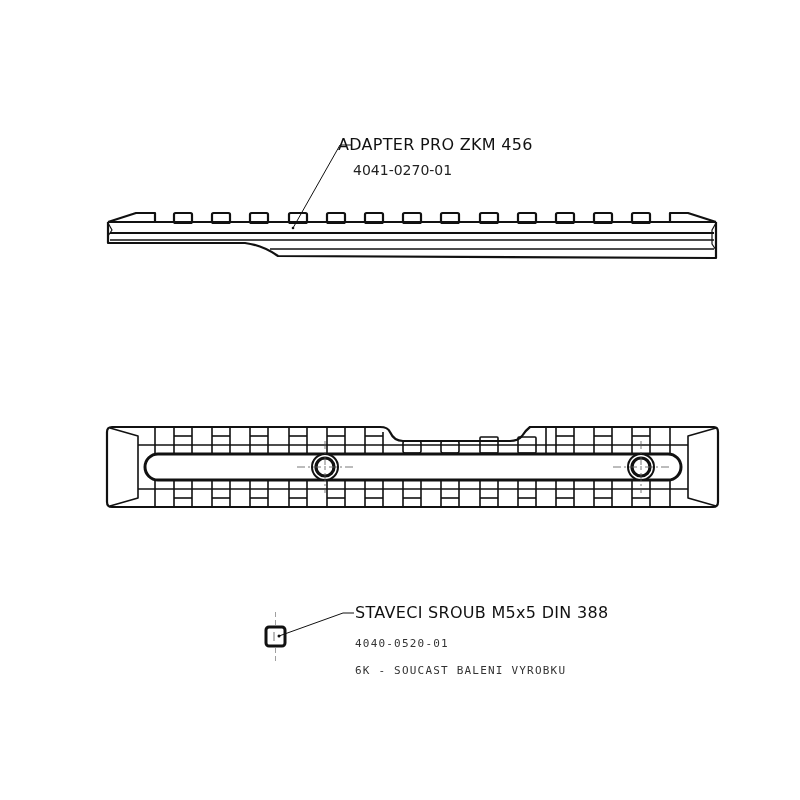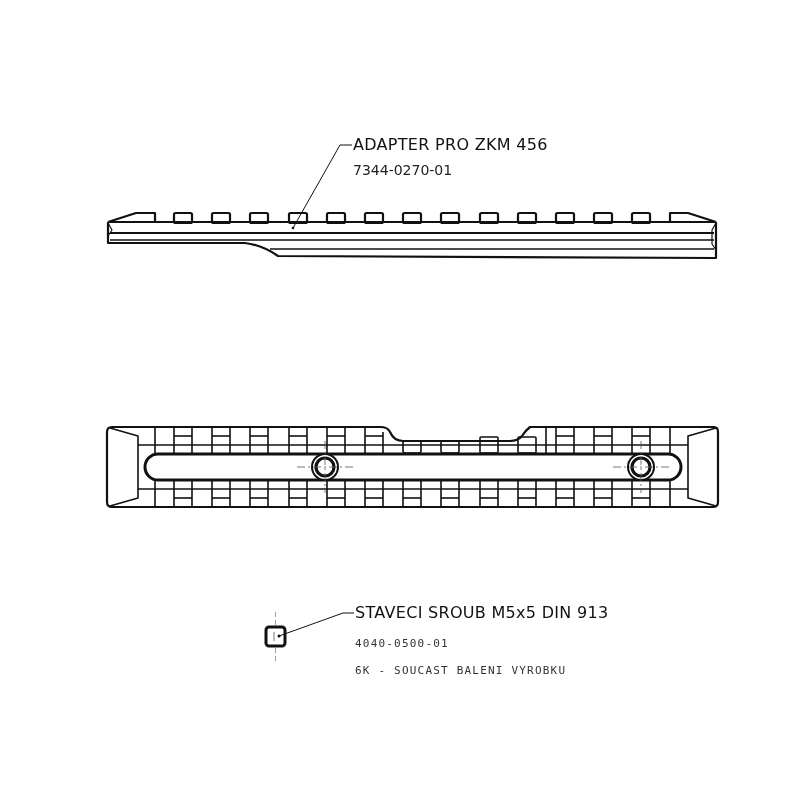--- a/index.html
+++ b/index.html
@@ -168,18 +168,18 @@
         <line x1="275.5" y1="648" x2="275.5" y2="662"></line>
       </g>
       <g stroke-width="1">
         <line x1="279" y1="636" x2="343" y2="613"></line>
         <line x1="343" y1="613" x2="354" y2="613"></line>
       </g>
     </g>
   </g>
 </svg>
 
-<div class="lbl t-main" style="left:353px; top:135px;">ADAPTER PRO ZKM 456</div>
-<div class="lbl t-sub" style="left:353px; top:162px;">7344-0270-01</div>
+<div class="lbl t-main" style="left:338px; top:135px;">ADAPTER PRO ZKM 456</div>
+<div class="lbl t-sub" style="left:353px; top:162px;">4041-0270-01</div>
 
-<div class="lbl t-main" style="left:355px; top:603px;">STAVECI SROUB M5x5 DIN 913</div>
-<div class="lbl t-small" style="left:355px; top:637px;">4040-0500-01</div>
+<div class="lbl t-main" style="left:355px; top:603px;">STAVECI SROUB M5x5 DIN 388</div>
+<div class="lbl t-small" style="left:355px; top:637px;">4040-0520-01</div>
 <div class="lbl t-small" style="left:355px; top:664px;">6K - SOUCAST BALENI VYROBKU</div>
 
 </body></html>

